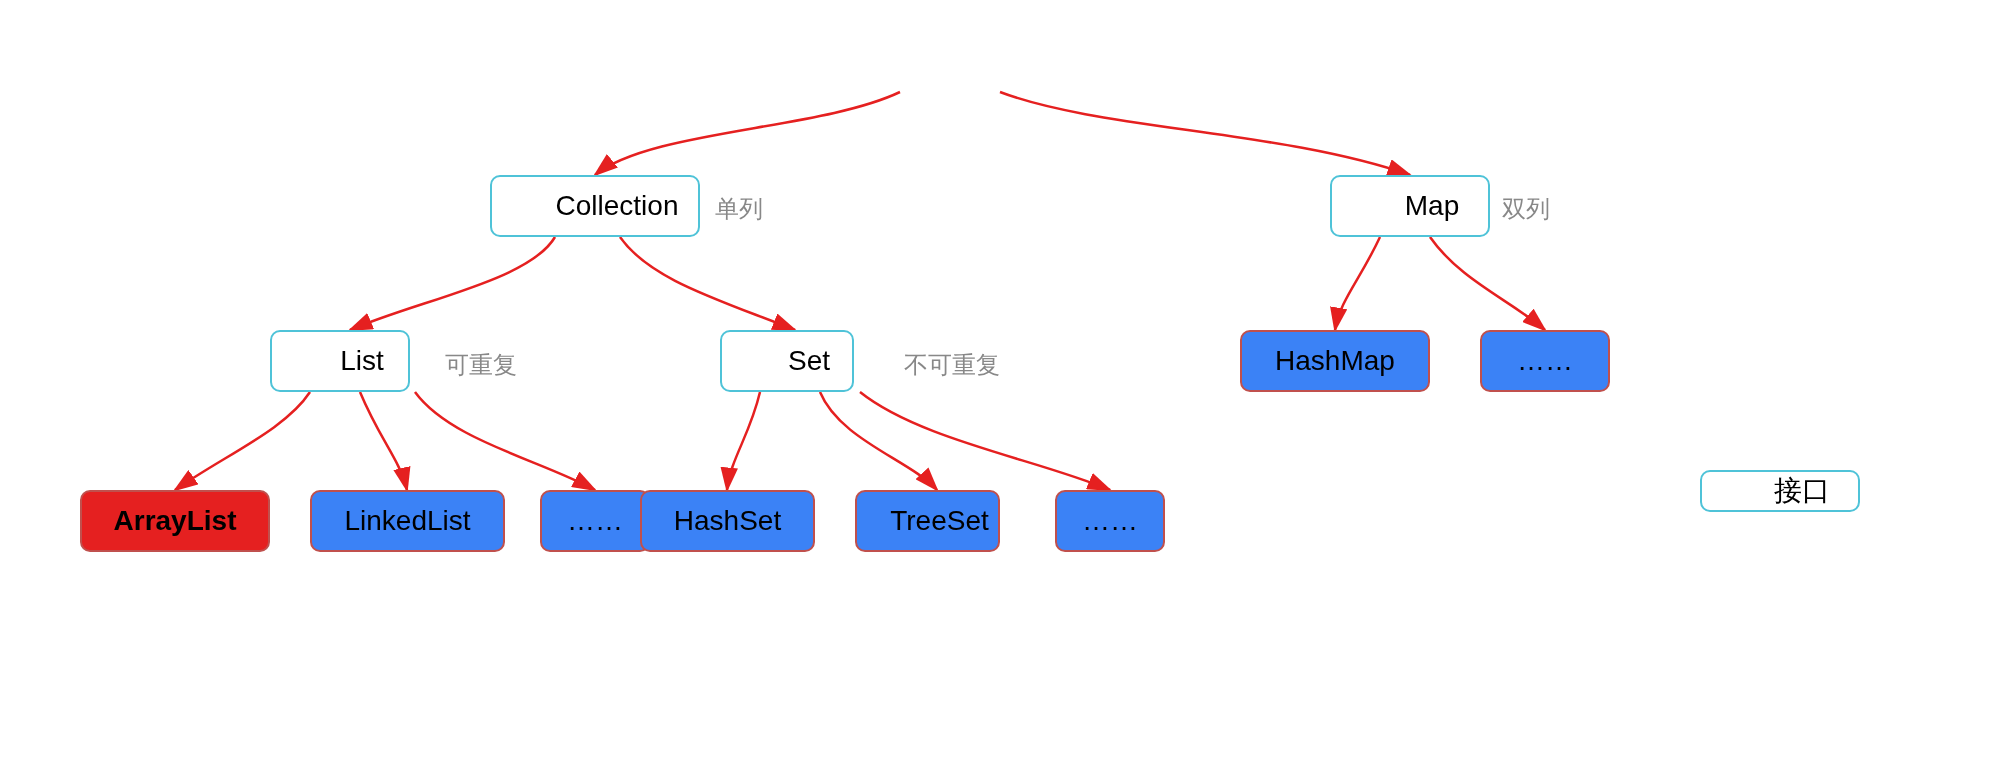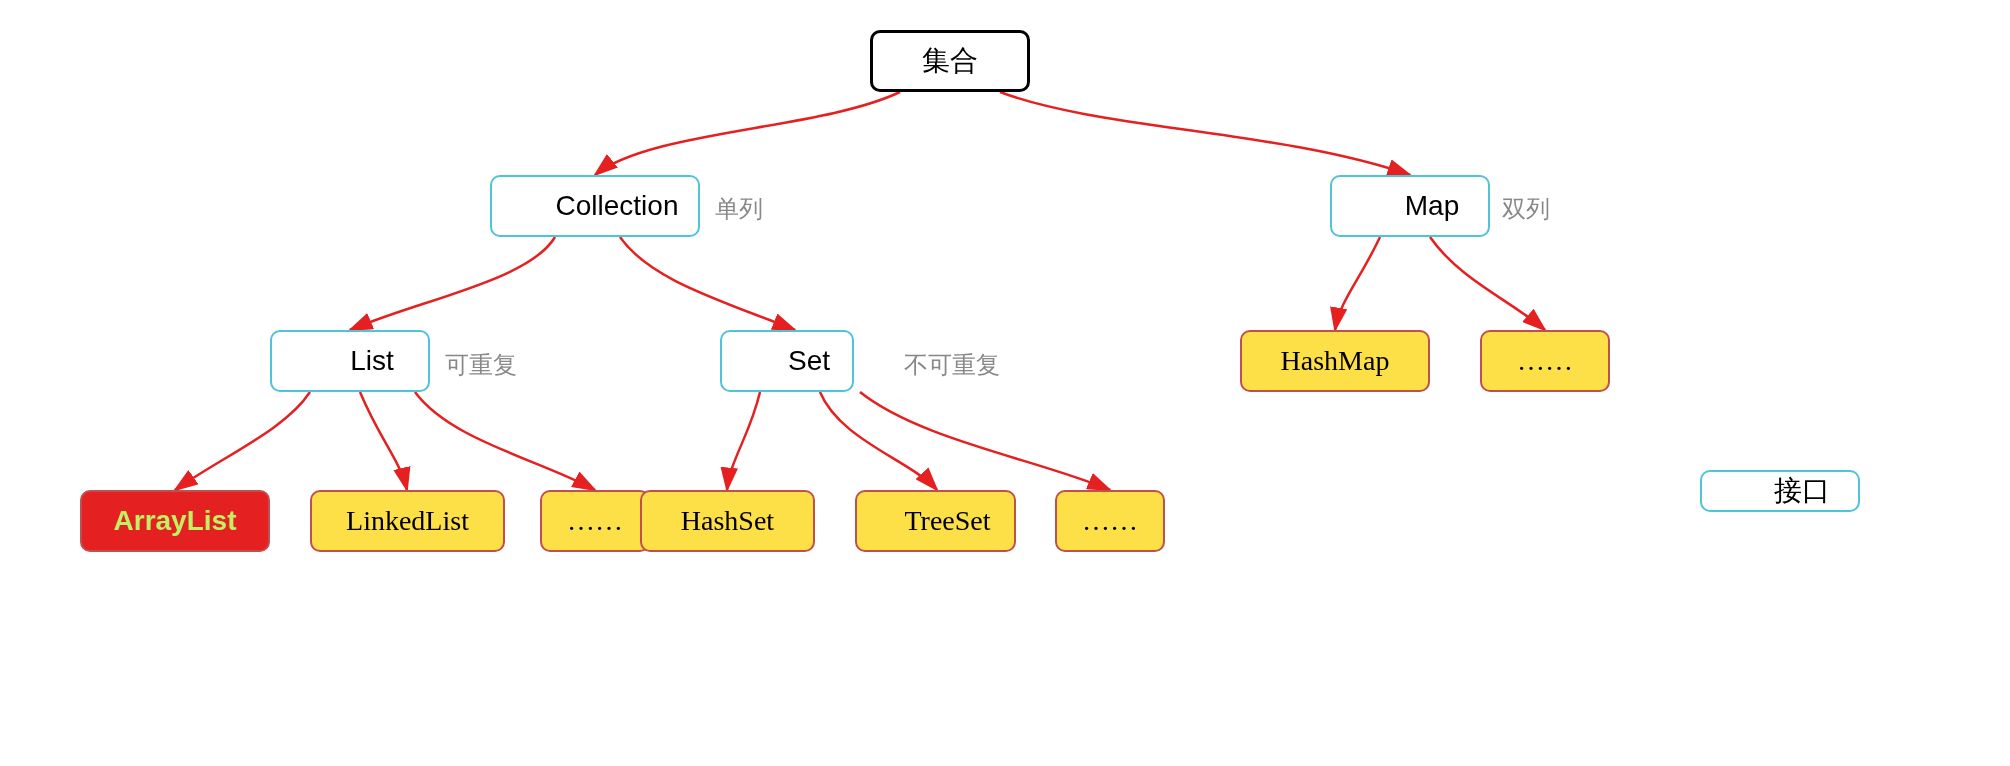--- a/index.html
+++ b/index.html
@@ -32,28 +32,27 @@
       color: #000;
     }
     .node-interface {
       border: 2.5px solid #4fc3d8;
       background: #fff;
       color: #000;
       padding-left: 44px;
     }
     .node-impl {
       border: 2.5px solid #c0504d;
-      background: #fde047;
+      background: #3b82f6;
       color: #000;
-      font-family: Liberation Serif, serif;
     }
     .node-arraylist {
       border: 2.5px solid #c0504d;
       background: #e52020;
-      color: #bef264;
+      color: #000000;
       font-weight: bold;
     }
     .label-gray {
       position: absolute;
       font-size: 24px;
       color: #888;
       font-weight: 400;
     }
     svg.arrows {
       position: absolute;
@@ -93,49 +92,48 @@
 
     <path d="M 415 392 C 450 440, 540 460, 595 490" stroke="#e52020" stroke-width="2.5" fill="none" marker-end="url(#arrow)"></path>
 
     <path d="M 760 392 C 750 435, 730 460, 727 490" stroke="#e52020" stroke-width="2.5" fill="none" marker-end="url(#arrow)"></path>
 
     <path d="M 820 392 C 840 440, 910 460, 937 490" stroke="#e52020" stroke-width="2.5" fill="none" marker-end="url(#arrow)"></path>
 
     <path d="M 860 392 C 920 440, 1040 460, 1110 490" stroke="#e52020" stroke-width="2.5" fill="none" marker-end="url(#arrow)"></path>
   </svg>
 
-  <div class="node node-root" style="left:870px; top:30px; width:160px; height:62px;">集合</div>
 
   <div class="node node-interface" style="left:490px; top:175px; width:210px; height:62px;">Collection</div>
 
   <div class="label-gray" style="left:715px; top:193px;">单列</div>
 
   <div class="node node-interface" style="left:1330px; top:175px; width:160px; height:62px;">Map</div>
 
   <div class="label-gray" style="left:1502px; top:193px;">双列</div>
 
-  <div class="node node-interface" style="left:270px; top:330px; width:160px; height:62px;">List</div>
+  <div class="node node-interface" style="left:270px; top:330px; width:140px; height:62px;">List</div>
 
   <div class="label-gray" style="left:445px; top:349px;">可重复</div>
 
   <div class="node node-interface" style="left:720px; top:330px; width:134px; height:62px;">Set</div>
 
   <div class="label-gray" style="left:872px; top:349px;margin-left:32px;">不可重复</div>
 
   <div class="node node-impl" style="left:1240px; top:330px; width:190px; height:62px;">HashMap</div>
 
   <div class="node node-impl" style="left:1480px; top:330px; width:130px; height:62px;">……</div>
 
   <div class="node node-arraylist" style="left:80px; top:490px; width:190px; height:62px;">ArrayList</div>
 
   <div class="node node-impl" style="left:310px; top:490px; width:195px; height:62px;">LinkedList</div>
 
   <div class="node node-impl" style="left:540px; top:490px; width:110px; height:62px;">……</div>
 
   <div class="node node-impl" style="left:640px; top:490px; width:175px; height:62px;text-align:center;">HashSet</div>
 
-  <div class="node node-impl" style="left:855px; top:490px; width:161px; height:62px;padding-left:24px;">TreeSet</div>
+  <div class="node node-impl" style="left:855px; top:490px; width:145px; height:62px;padding-left:24px;">TreeSet</div>
 
   <div class="node node-impl" style="left:1055px; top:490px; width:110px; height:62px;">……</div>
 
   <div class="node node-interface" style="left:1700px; top:470px; width:160px; height:42px;">接口</div>
 
 </div>
 
 </body></html>

